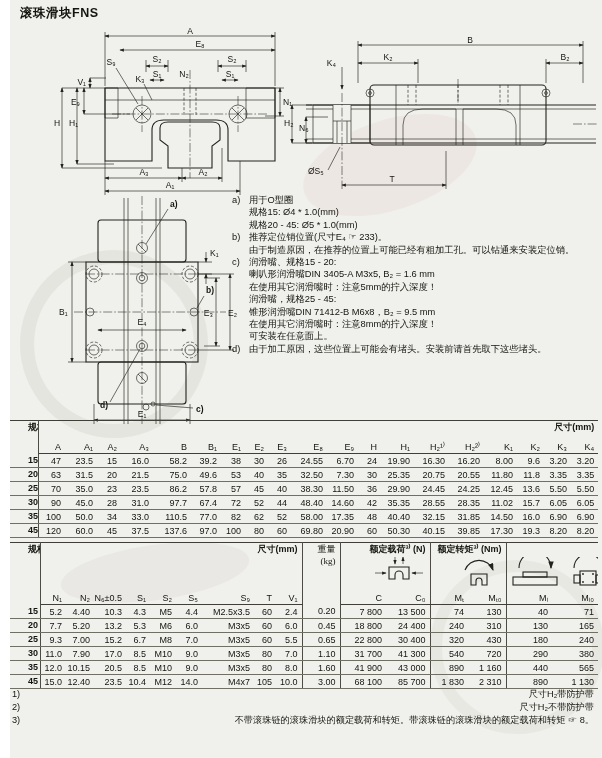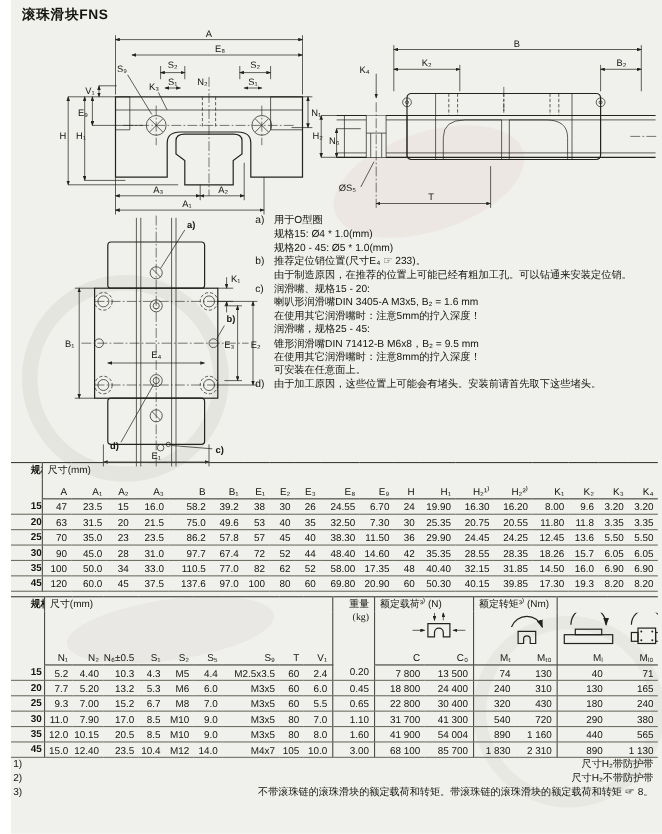--- a/index.html
+++ b/index.html
@@ -19,21 +19,21 @@
   .dim{fill:none;stroke:#23231e;stroke-width:.65;}
   .cl{fill:none;stroke:#23231e;stroke-width:.55;stroke-dasharray:9 2 1.6 2;}
   .dsh{fill:none;stroke:#23231e;stroke-width:.65;stroke-dasharray:3 1.8;}
   .notes{position:absolute;left:232px;top:194px;width:366px;font-size:9.3px;line-height:12.4px;z-index:1;}
   .note{display:flex;}
   .note .tag{width:17px;flex:none;}
   .note .nbody{flex:1;}
   .tbl{position:absolute;left:10px;border-collapse:collapse;table-layout:fixed;width:588px;font-size:9px;z-index:1;border-top:1px solid #3f3f38;}
   .tbl th,.tbl td{padding:0 4px 0 0;text-align:right;white-space:nowrap;overflow:hidden;font-weight:normal;line-height:12px;}
   .tbl .spec{font-weight:bold;text-align:left;padding-left:18px;padding-right:0;border-right:1px solid #4c4c44;vertical-align:top;}
-  .tbl .gh{font-weight:normal;text-align:left;padding-left:5px;vertical-align:top;}
+  .tbl .gh{font-weight:bold;text-align:right;padding-left:5px;vertical-align:top;}
   .brR{border-right:1px solid #4c4c44;}
   .t1{top:420px;}
   .t2{top:542px;}
   .t1 .hr1 th{height:15px;vertical-align:top;}
   .t1 .hr2 th{height:17px;vertical-align:bottom;border-bottom:1px solid #3f3f38;}
   .t2 .hr1 th{height:13px;vertical-align:top;}
   .t2 .hr2 th{height:34px;vertical-align:middle;}
   .t2 .hr3 th{height:14px;vertical-align:bottom;border-bottom:1px solid #3f3f38;}
   .tbl tbody td{border-bottom:1px solid #6f6f64;height:13px;}
   .icoc{text-align:center;padding:0;}
@@ -430,21 +430,21 @@
         <td>67.4</td>
         <td>72</td>
         <td>52</td>
         <td>44</td>
         <td>48.40</td>
         <td>14.60</td>
         <td>42</td>
         <td>35.35</td>
         <td>28.55</td>
         <td>28.35</td>
-        <td>18.26</td>
+        <td>11.02</td>
         <td>15.7</td>
         <td>6.05</td>
         <td>6.05</td>
       </tr>
     <tr>
         <td class="spec">35</td>
         <td>100</td>
         <td>50.0</td>
         <td>34</td>
         <td>33.0</td>
@@ -652,21 +652,21 @@
         <td>10.15</td>
         <td>20.5</td>
         <td>8.5</td>
         <td>M10</td>
         <td>9.0</td>
         <td>M3x5</td>
         <td>80</td>
         <td class="brR">8.0</td>
         <td class="brR">1.60</td>
         <td>41 900</td>
-        <td class="brR">54 004</td>
+        <td class="brR">43 000</td>
         <td>890</td>
         <td class="brR">1 160</td>
         <td>440</td>
         <td>565</td>
       </tr>
     <tr>
         <td class="spec">45</td>
         <td>15.0</td>
         <td>12.40</td>
         <td>23.5</td>

